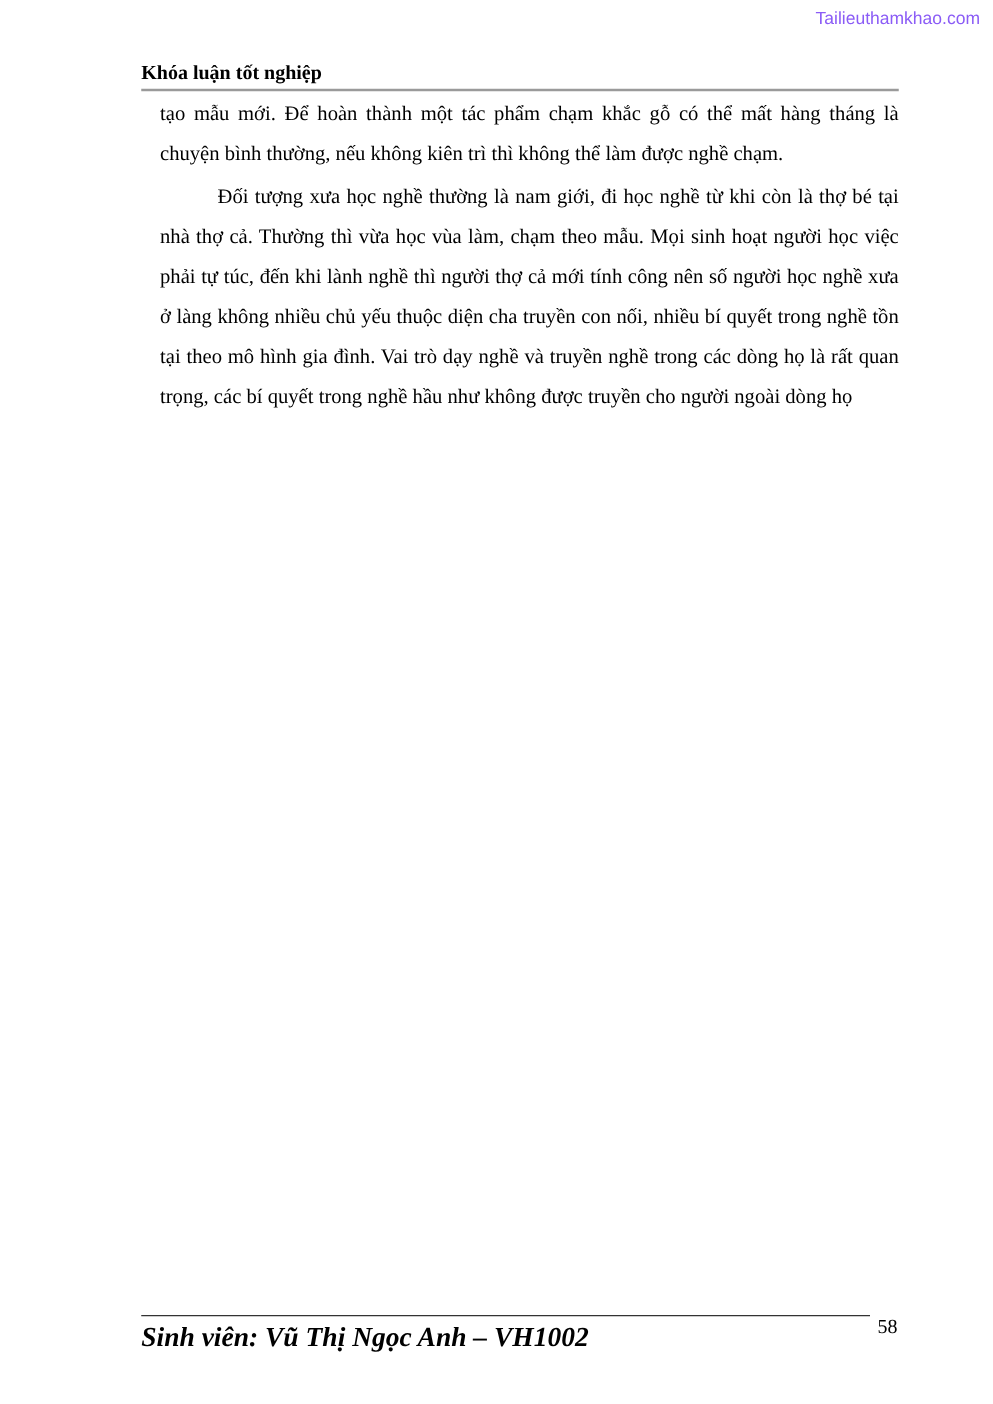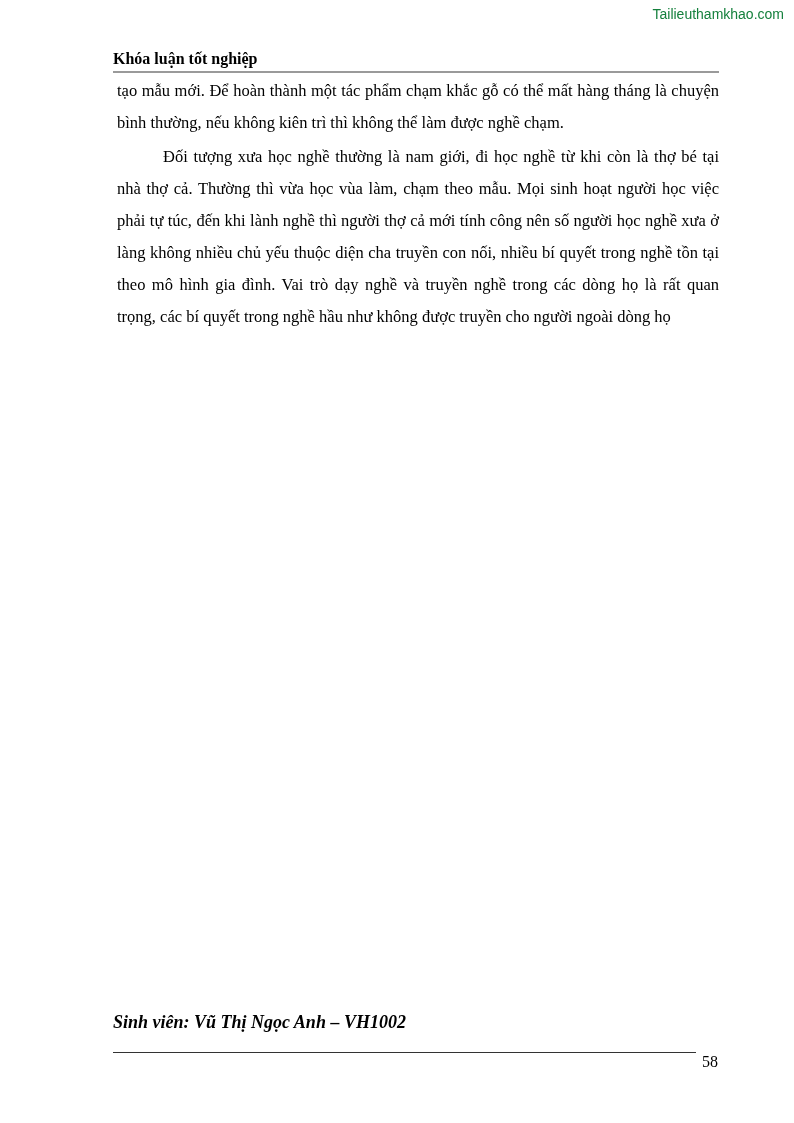--- a/index.html
+++ b/index.html
@@ -1,27 +1,27 @@
 <!DOCTYPE html>
 <html><head>
 <meta charset="utf-8">
 <style>
   html, body { margin: 0; padding: 0; background: #ffffff; }
   body { width: 794px; height: 1123px; position: relative; overflow: hidden;
          font-family: "Liberation Serif", serif; color: #000; }
   .watermark { position: absolute; top: 6px; right: 10px; font-family: "Liberation Sans", sans-serif;
-               font-size: 14px; color: #15803d; }
+               font-size: 14px; color: #8b5cf6; }
   .header-title { position: absolute; left: 113px; top: 50px; font-size: 16px; font-weight: bold; text-align: center; }
   .header-rule { position: absolute; left: 113px; top: 71px; width: 606px; height: 2px; background: #9a9a9a; }
   .body-text { position: absolute; left: 113px; top: 75px; width: 606px; font-size: 16.5px;
                line-height: 32px; text-align: justify; }
-  .body-text p { margin: 0 0 2px 4px; }
+  .body-text p { margin: 0 0 2px 15px; }
   .body-text p.indent { text-indent: 46px; }
   .footer-rule { position: absolute; left: 113px; top: 1052px; width: 583px; height: 1px; background: #333; }
-  .footer-text { position: absolute; left: 113px; top: 1012px; font-size: 18px; font-weight: bold; font-style: italic; }
+  .footer-text { position: absolute; left: 113px; top: 1057px; font-size: 22px; font-weight: bold; font-style: italic; }
   .page-number { position: absolute; left: 702px; top: 1053px; font-size: 16px; }
 </style>
 </head>
 <body>
 
 <div class="watermark">Tailieuthamkhao.com</div>
 
 <div class="header-title">Khóa luận tốt nghiệp</div>
 <div class="header-rule"></div>
 

